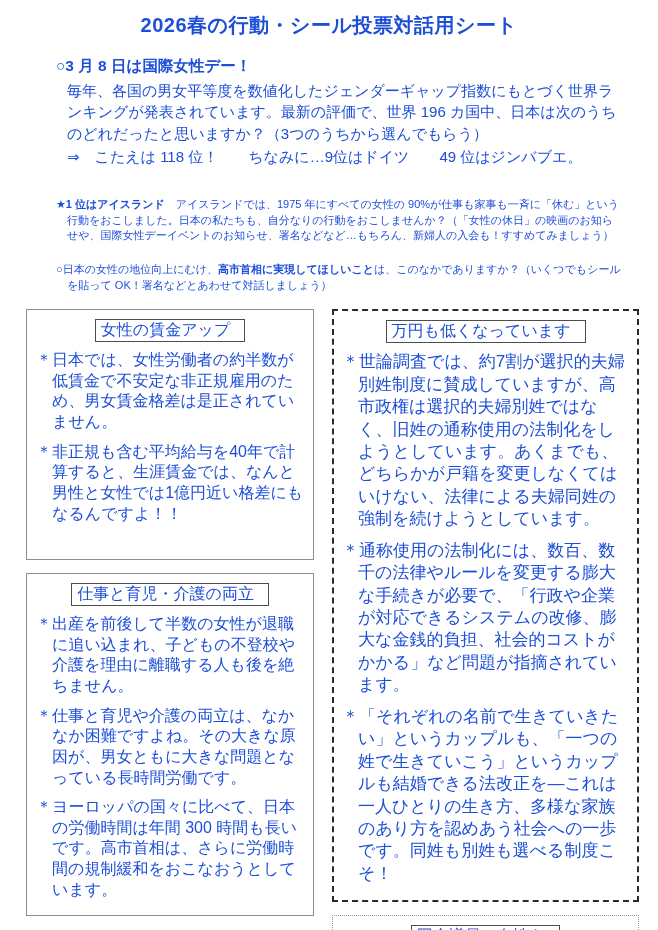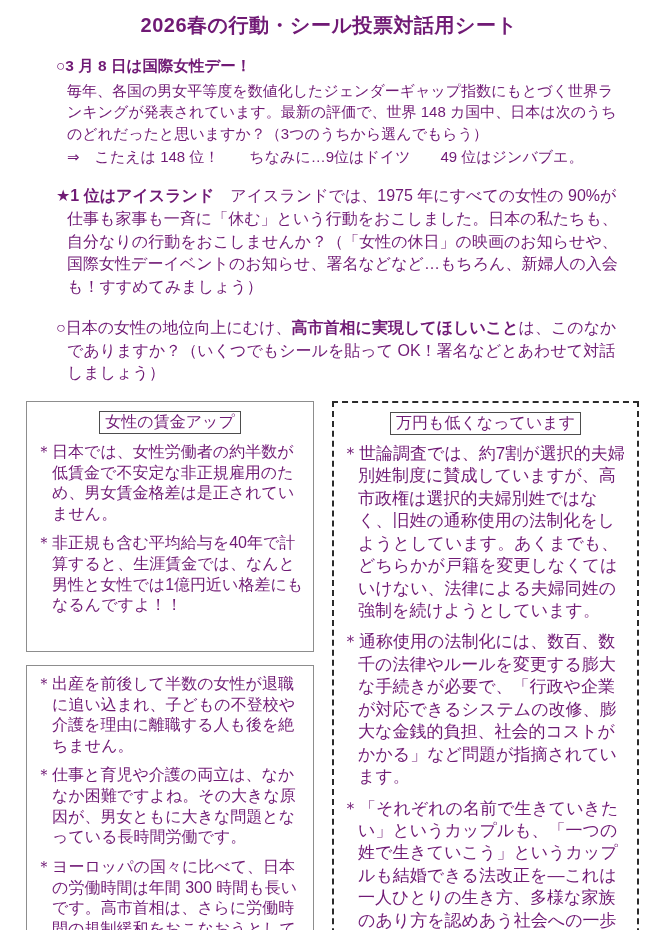--- a/index.html
+++ b/index.html
@@ -1,21 +1,21 @@
 <!DOCTYPE html>
 <html lang="ja"><head>
 <meta charset="utf-8">
 <style>
   html,body{margin:0;padding:0;background:#fff;}
   .page{
     position:relative;
     width:658px;height:930px;
     margin:0 auto;
     background:#ffffff;
-    color:#701a75;
+    color:#1d4ed8;
     font-family:"Liberation Sans","DejaVu Sans",sans-serif;
     overflow:hidden;
     box-sizing:border-box;
   }
   .doc-title{
     padding-top:12px;
     text-align:center;
     font-size:20px;
     font-weight:bold;
     letter-spacing:.5px;
@@ -30,22 +30,22 @@
     margin:0 0 0 11px;
     font-size:15px;
     line-height:1.42;
   }
   .answer-line{
     margin:2px 0 0 11px;
     font-size:15px;
     line-height:1.42;
   }
   .hang{
-    margin:18px 34px 0 56px;
-    font-size:16px;
+    margin:30px 34px 0 56px;
+    font-size:11px;
     line-height:1.42;
     padding-left:11px;
     text-indent:-11px;
   }
   .hang b{font-weight:bold;}
   .q{margin-top:18px;}
   .columns{
     display:flex;
     margin:16px 0 0 26px;
     gap:18px;
@@ -59,21 +59,21 @@
     padding:8px 9px 6px 9px;
   }
   .box-solid{border:1px solid #8d8d8d;}
   .box-dashed{border:2px dashed #2a2a2a;padding:8px 8px 6px 8px;}
   .box-dotted{border:1px dotted #9a9a9a;}
   .box + .box{margin-top:13px;}
   .box-title-row{text-align:center;margin:1px 0 8px 0;}
   .box-title{
     display:inline-block;
     border:1px solid #4d4d4d;
-    padding:0 5px 1px 5px;
+    padding:0 14px 1px 5px;
     font-size:16px;
     line-height:1.25;
   }
   .box p{
     margin:0 0 9px 0;
     padding-left:16px;
     text-indent:-16px;
   }
   .col-left .box p{font-size:16px;line-height:1.29;}
   .col-right .box p{font-size:17px;line-height:1.32;}
@@ -84,41 +84,44 @@
 </style>
 </head>
 <body>
 
 <div class="page">
 
   <div class="doc-title">2026春の行動・シール投票対話用シート</div>
 
   <div class="intro">
     <p class="intro-heading">○3 月 8 日は国際女性デー！</p>
-    <p class="intro-body">毎年、各国の男女平等度を数値化したジェンダーギャップ指数にもとづく世界ランキングが発表されています。最新の評価で、世界 148 カ国中、日本は次のうちのどれだったと思いますか？（3つのうちから選んでもらう）</p>
-    <p class="answer-line">⇒　こたえは 148 位！　　ちなみに…9位はドイツ　　49 位はジンバブエ。</p>
+    <p class="intro-body">毎年、各国の男女平等度を数値化したジェンダーギャップ指数にもとづく世界ランキングが発表されています。最新の評価で、世界 196 カ国中、日本は次のうちのどれだったと思いますか？（3つのうちから選んでもらう）</p>
+    <p class="answer-line">⇒　こたえは 118 位！　　ちなみに…9位はドイツ　　49 位はジンバブエ。</p>
   </div>
 
   <p class="hang"><b>★1 位はアイスランド</b><span>　アイスランドでは、1975 年にすべての女性の 90%が仕事も家事も一斉に「休む」という行動をおこしました。日本の私たちも、自分なりの行動をおこしませんか？（「女性の休日」の映画のお知らせや、国際女性デーイベントのお知らせ、署名などなど…もちろん、新婦人の入会も！すすめてみましょう）</span></p>
 
   <p class="hang q"><span>○日本の女性の地位向上にむけ、</span><b>高市首相に実現してほしいこと</b><span>は、このなかでありますか？（いくつでもシールを貼って OK！署名などとあわせて対話しましょう）</span></p>
 
   <div class="columns">
 
     <div class="col-left">
 
       <div class="box box-solid box-wage">
         <div class="box-title-row">
           <span class="box-title">女性の賃金アップ</span>
         </div>
         <p>＊日本では、女性労働者の約半数が低賃金で不安定な非正規雇用のため、男女賃金格差は是正されていません。</p>
         <p>＊非正規も含む平均給与を40年で計算すると、生涯賃金では、なんと男性と女性では1億円近い格差にもなるんですよ！！</p>
       </div>
 
       <div class="box box-solid box-balance">
+        <div class="box-title-row">
+          <span class="box-title">仕事と育児・介護の両立</span>
+        </div>
         <p>＊出産を前後して半数の女性が退職に追い込まれ、子どもの不登校や介護を理由に離職する人も後を絶ちません。</p>
         <p>＊仕事と育児や介護の両立は、なかなか困難ですよね。その大きな原因が、男女ともに大きな問題となっている長時間労働です。</p>
         <p>＊ヨーロッパの国々に比べて、日本の労働時間は年間 300 時間も長いです。高市首相は、さらに労働時間の規制緩和をおこなおうとしています。</p>
       </div>
 
     </div>
 
     <div class="col-right">
 
       <div class="box box-dashed box-surname">

